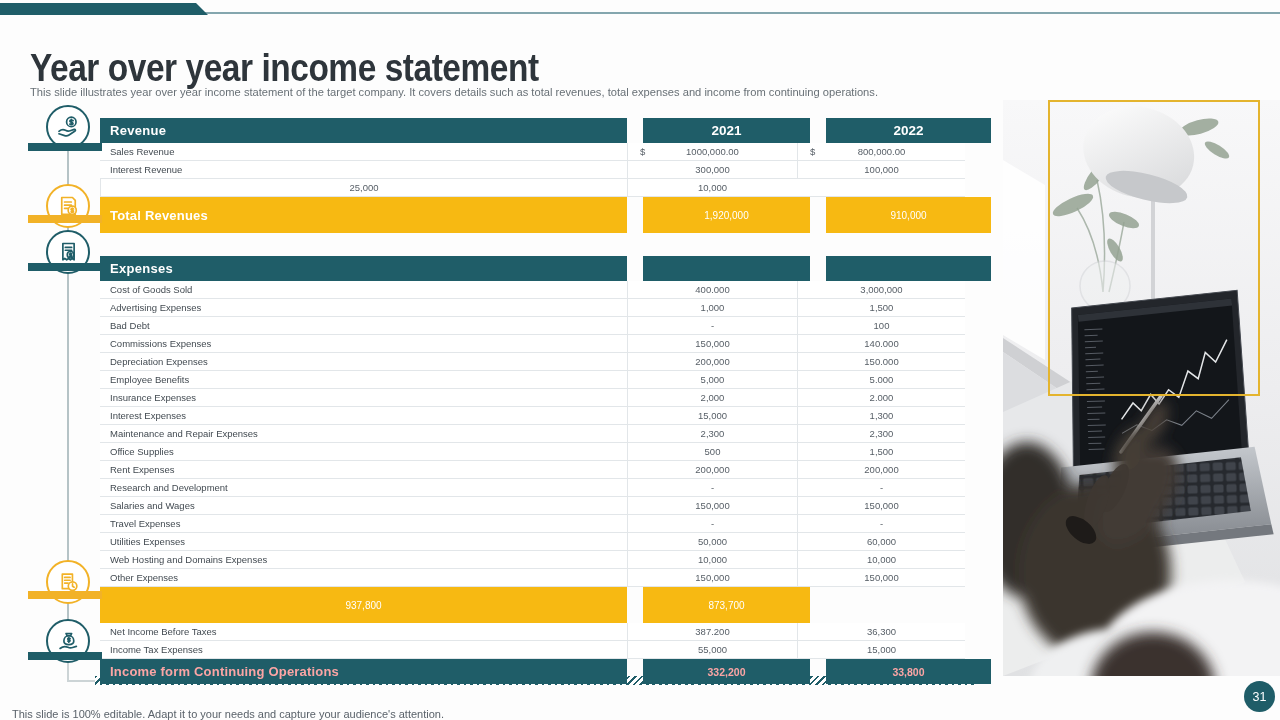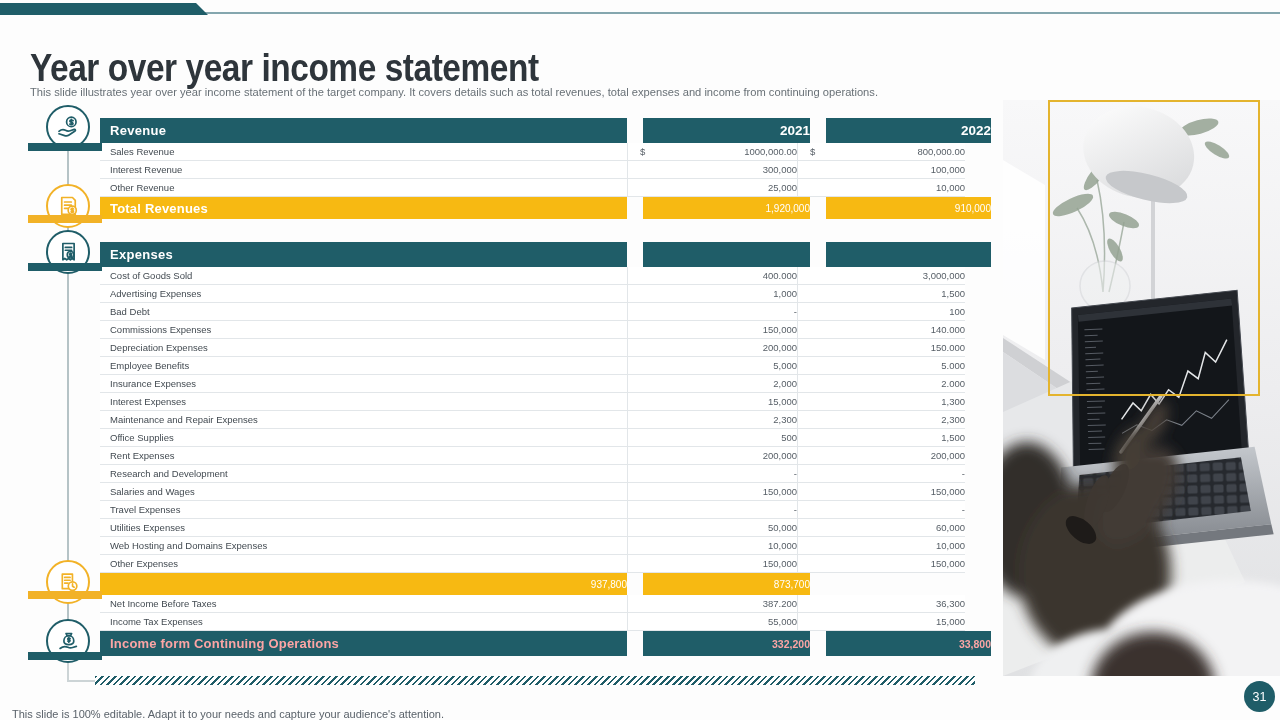--- a/index.html
+++ b/index.html
@@ -25,26 +25,26 @@
   .ric.teal{border:2.5px solid var(--teal);color:var(--teal);}
   .ric.yellow{border:2.5px solid var(--icon-yellow);color:var(--icon-yellow);}
   .ric svg{width:27px;height:27px;}
   .rbar{position:absolute;left:28px;width:74px;height:8px;z-index:3;}
   .rbar.teal{background:var(--teal);} .rbar.yellow{background:var(--icon-yellow);}
 
   
   .table{position:absolute;left:100px;top:118px;width:865px;z-index:1;}
   .t-row{display:grid;box-sizing:border-box;}
   .t-row.header,.t-row.total-yellow,.t-row.total-teal{grid-template-columns:527px 167px 165px;column-gap:16px;}
-  .t-row.header{height:25px;} .t-row.total-yellow{height:22px;} .t-row.total-teal{height:25px;}
+  .t-row.header{height:25px;} .t-row.total-yellow{height:36px;} .t-row.total-teal{height:25px;}
   .t-row.item{grid-template-columns:527px 170px 168px;height:18px;border-bottom:1px solid #e2e6e9;background:#fff;}
   .t-row.gap{height:23px;}
   .cell{display:flex;align-items:center;box-sizing:border-box;overflow:hidden;}
   .cell.lab{padding-left:10px;}
-  .cell.val{justify-content:flex-end;padding-right:0;position:relative;}
+  .cell.val{justify-content:center;padding-right:0;position:relative;}
   .cur{position:absolute;left:12px;}
   .t-row.item .cell.lab{font-size:9.5px;color:#424a51;}
   .t-row.item .cell.val{font-size:9.5px;color:#565e66;border-left:1px solid #e2e6e9;}
   .t-row.header .cell{background:var(--teal);color:#fff;}
   .t-row.header .cell.lab{font-size:13px;font-weight:700;letter-spacing:.3px;}
   .t-row.header .cell.val{font-size:13.5px;font-weight:700;}
   .t-row.total-yellow .cell{background:var(--yellow);color:#fff;}
   .t-row.total-yellow .cell.lab{font-size:13px;font-weight:700;letter-spacing:.2px;}
   .t-row.total-yellow .cell.val{font-size:10px;}
   .t-row.total-teal .cell{background:var(--teal);color:#fca5a5;}
@@ -151,21 +151,20 @@
       <div class="t-row item">
         <div class="cell lab">Interest Revenue</div>
         <div class="cell val">
           <span class="num">300,000</span>
         </div>
         <div class="cell val">
           <span class="num">100,000</span>
         </div>
       </div>
       <div class="t-row item">
-        <div class="cell lab">Other Revenue</div>
         <div class="cell val">
           <span class="num">25,000</span>
         </div>
         <div class="cell val">
           <span class="num">10,000</span>
         </div>
       </div>
       <div class="t-row total-yellow">
         <div class="cell lab">Total Revenues</div>
         <div class="cell val">

